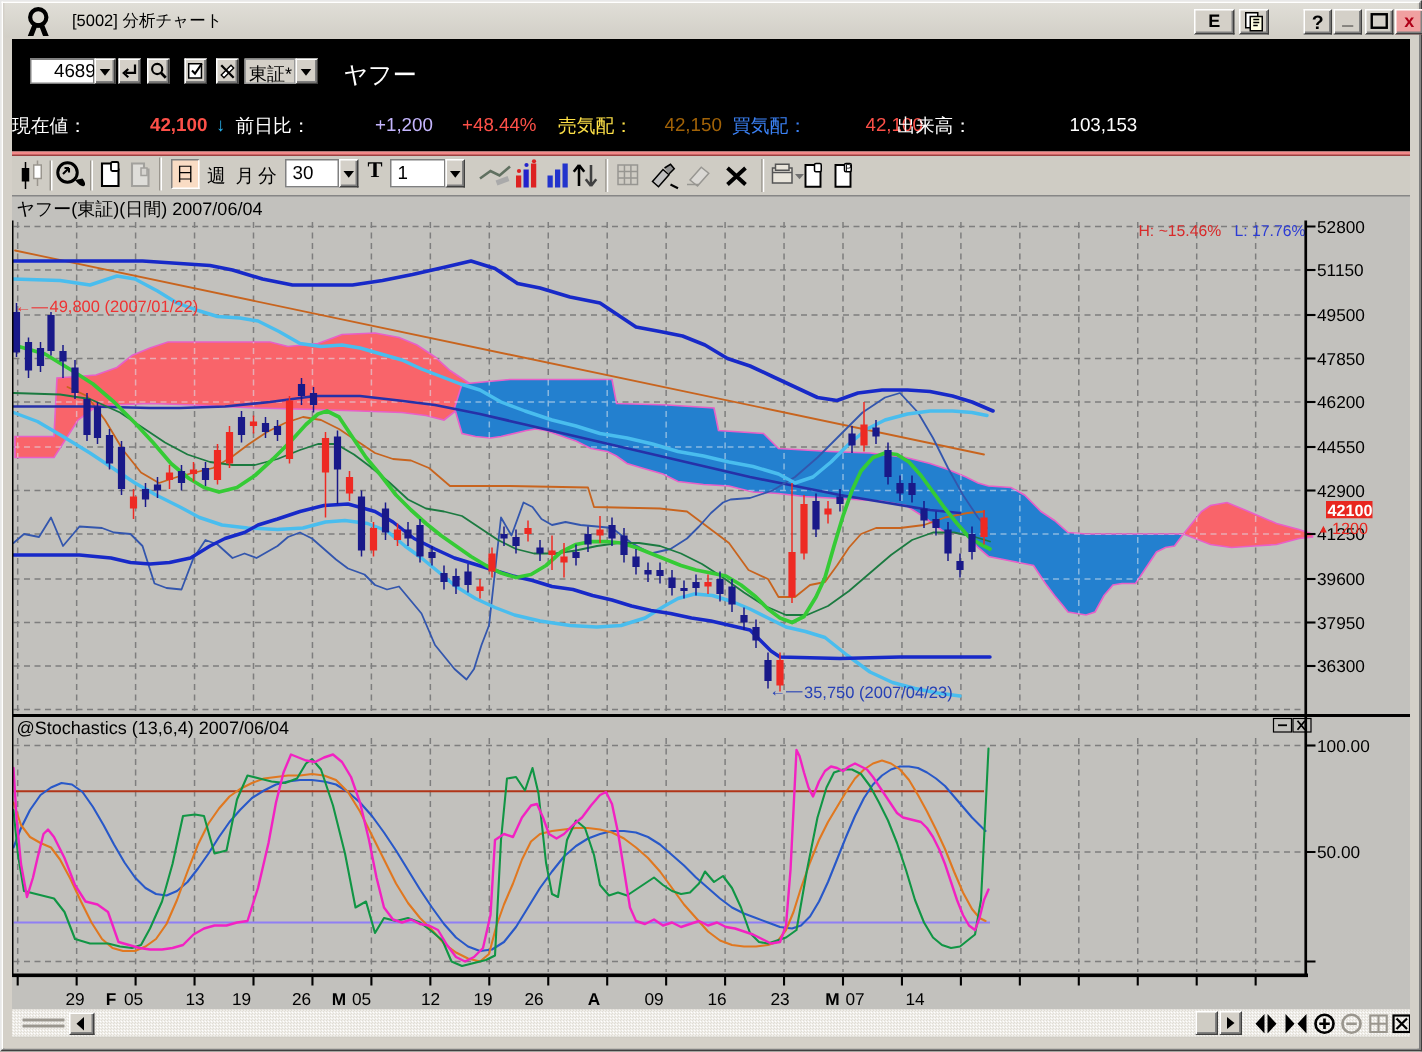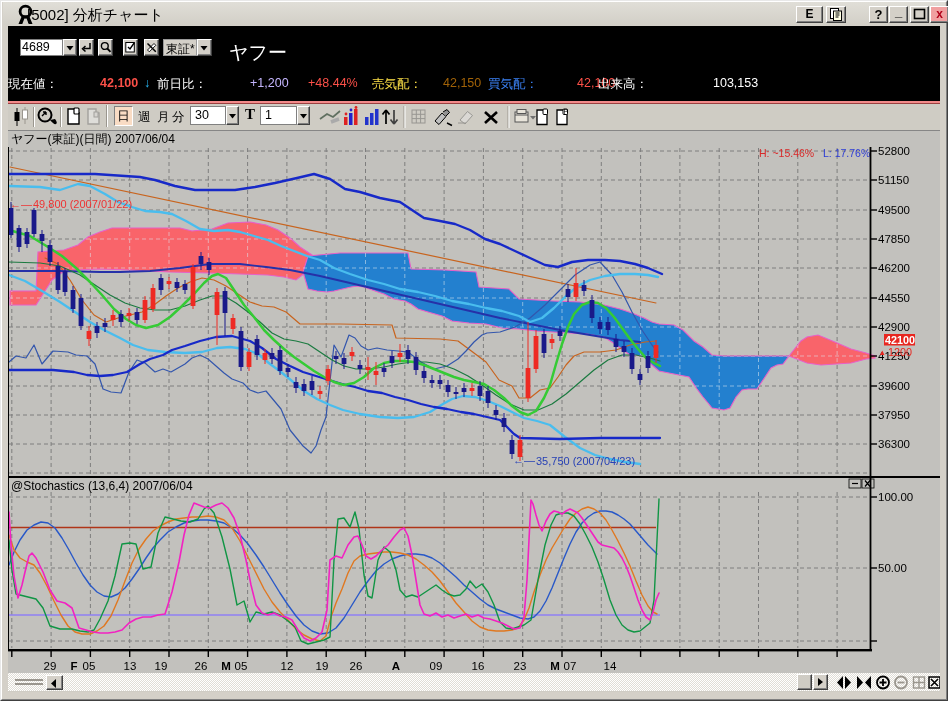--- a/index.html
+++ b/index.html
@@ -9,42 +9,42 @@
 <body>
 
 <div class="abs" style="left:0;top:0;width:948px;height:701px;border:1px solid #404040;border-top-color:#e8e8e8;border-left-color:#e8e8e8"></div>
 <div class="abs" style="left:1px;top:1px;width:946px;height:699px;border:1px solid #808080;border-top-color:#fff;border-left-color:#fff"></div>
 
 <div class="abs" style="left:3px;top:2px;width:942px;height:23px;background:linear-gradient(#e0ded7,#d2cfc7)">
   <svg class="abs" style="left:11px;top:1px" width="23" height="23" viewBox="0 0 23 23">
     <circle cx="11.5" cy="8.5" r="5.4" fill="none" stroke="#000" stroke-width="2.8"></circle>
     <path d="M8,12.5 L4.5,21 L8.3,21 L10.4,15.5 L12.6,15.5 L14.7,21 L18.5,21 L15,12.5 Z" fill="#000"></path>
   </svg>
-  <span class="abs" style="left:24px;top:4px;font-size:15px;color:#000">[5002] 分析チャート</span>
+  <span class="abs" style="left:45px;top:4px;font-size:11px;color:#000">[5002] 分析チャート</span>
   <div class="abs btn3d" style="left:793px;top:4px;width:27px;height:17px;text-align:center;font-size:12px;font-weight:bold">E</div>
   <div class="abs btn3d" style="left:823px;top:4px;width:20px;height:17px">
     <svg width="18" height="15" viewBox="0 0 18 15">
         <rect x="3.5" y="1.5" width="8" height="10" fill="#fff" stroke="#000"></rect>
         <rect x="6.5" y="4" width="8" height="9.5" fill="#ffffe4" stroke="#000"></rect>
         <path d="M8.5,6h4M8.5,8h4M8.5,10h3" stroke="#000" stroke-width="1"></path>
       </svg>
   </div>
   <div class="abs btn3d" style="left:866px;top:4px;width:19px;height:17px;text-align:center;font-size:13px;font-weight:bold">?</div>
   <div class="abs btn3d" style="left:886px;top:4px;width:19px;height:17px;text-align:center;font-size:13px;font-weight:bold;line-height:9px">_</div>
   <div class="abs btn3d" style="left:907px;top:4px;width:19px;height:17px">
     <svg width="17" height="15" viewBox="0 0 17 15">
         <rect x="3.5" y="2.5" width="10" height="9" fill="none" stroke="#000" stroke-width="1.6"></rect>
       </svg>
   </div>
   <div class="abs btn3d" style="left:927px;top:4px;width:19px;height:17px;background:#f0a0a0;text-align:center;font-size:12px;font-weight:bold;color:#b00018">x</div>
 </div>
 
 <div class="abs" style="left:8px;top:26px;width:932px;height:75px;background:#000">
 
-  <div class="abs" style="left:12px;top:13px;width:43px;height:17px;background:#fff;border:1px solid #808080;font-size:12.5px;color:#000;padding-left:1px;line-height:15px">4689</div>
+  <div class="abs" style="left:12px;top:13px;width:43px;height:17px;background:#fff;border:1px solid #808080;font-size:12.5px;color:#000;padding-left:15px;line-height:15px">4689</div>
   <div class="abs btn3d" style="left:55px;top:13px;width:14px;height:17px;padding:0"><svg width="12" height="15">
         <path d="M2.5,6 L9.5,6 L6,10.5 Z" fill="#000"></path>
       </svg></div>
   <div class="abs btn3d" style="left:71px;top:13px;width:15px;height:17px"><svg width="13" height="15" viewBox="0 0 13 15">
         <path d="M10,3 L10,8.5 L4,8.5 M5.5,6 L2.5,8.7 L5.5,11.5" stroke="#000" stroke-width="1.5" fill="none"></path>
       </svg></div>
   <div class="abs btn3d" style="left:90px;top:13px;width:15px;height:17px"><svg width="13" height="15" viewBox="0 0 13 15">
         <circle cx="5.8" cy="6" r="3.4" fill="none" stroke="#000" stroke-width="1.4"></circle>
         <line x1="8.3" y1="8.5" x2="11.5" y2="11.8" stroke="#000" stroke-width="1.8"></line>
       </svg></div>
@@ -53,21 +53,21 @@
         <path d="M4,7 L6,9 L10.5,2.5" stroke="#000" stroke-width="1.4" fill="none"></path>
       </svg></div>
   <div class="abs btn3d" style="left:136px;top:13px;width:15px;height:17px"><svg width="13" height="15" viewBox="0 0 13 15">
         <path d="M2.5,10 L9,3.5 L10.8,5.3 L4.3,11.8 Z" fill="#fff" stroke="#000" stroke-width="0.9"></path>
         <path d="M2.5,3.5 L10.8,11.8" stroke="#000" stroke-width="1.5"></path>
       </svg></div>
   <div class="abs" style="left:155px;top:13px;width:34px;height:17px;background:#d4d0c8;border:1px solid #999;font-size:12px;padding:1px 0 0 2px">東証*</div>
   <div class="abs btn3d" style="left:189px;top:13px;width:14.5px;height:17px"><svg width="12" height="15">
         <path d="M2.5,6 L9.5,6 L6,10.5 Z" fill="#000"></path>
       </svg></div>
-  <span class="abs" style="left:221px;top:14px;font-size:19px;color:#fff">ヤフー</span>
+  <span class="abs" style="left:221px;top:14px;font-size:16px;color:#fff">ヤフー</span>
 
   <div class="abs" style="left:0;top:50px;width:932px;height:18px;font-size:12.5px;white-space:nowrap">
     <span class="abs" style="left:0px;color:#fff">現在値：</span>
     <span class="abs" style="left:92px;color:#fc5048;font-weight:bold">42,100</span>
     <span class="abs" style="left:136px;color:#28b4f0">↓</span>
     <span class="abs" style="left:149px;color:#fff">前日比：</span>
     <span class="abs" style="left:242px;color:#c4b5fd">+1,200</span>
     <span class="abs" style="left:300px;color:#fc5048">+48.44%</span>
     <span class="abs" style="left:364px;color:#fde047">売気配：</span>
     <span class="abs" style="left:435px;color:#a16207">42,150</span>

